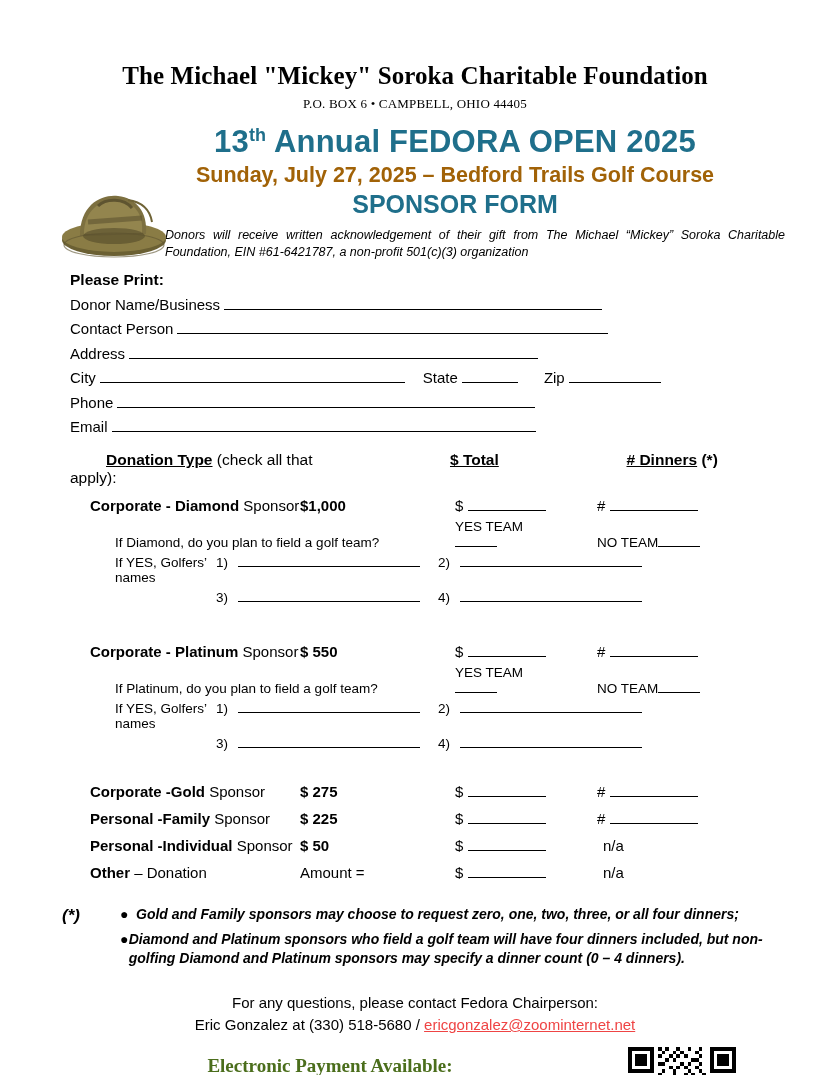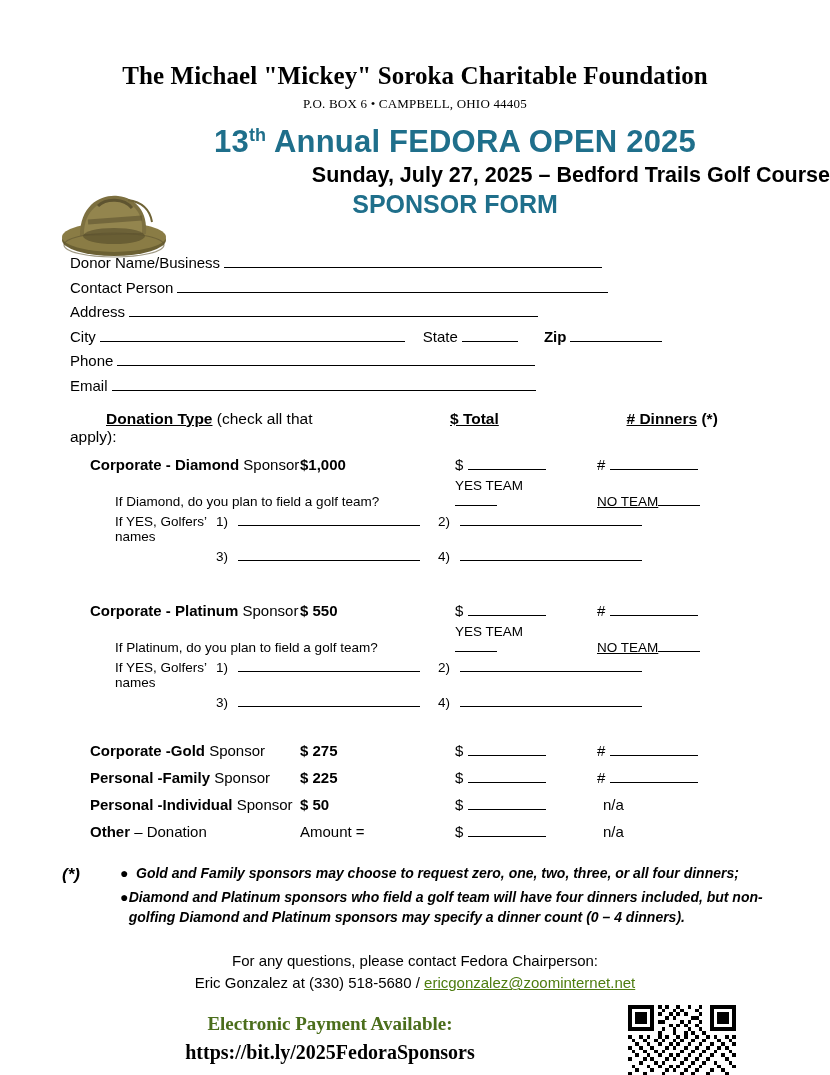--- a/index.html
+++ b/index.html
@@ -56,25 +56,24 @@
     padding-left: 80px;
   }
   .t1 {
     color: #1F6F8B;
     font-weight: bold;
     font-size: 31px;
     letter-spacing: 0.2px;
   }
   .t1 sup { font-size: 18px; }
   .t2 {
-    color: #000000;
+    color: #a16207;
     font-weight: bold;
     font-size: 21.5px;
     margin-top: 3px;
-    text-align: right;
   }
   .t3 {
     color: #1F6F8B;
     font-weight: bold;
     font-size: 25px;
     margin-top: 2px;
   }
   .donor-note {
     margin: 8px 0 0 165px;
     width: 620px;
@@ -151,21 +150,21 @@
     height: 13px;
   }
   .team-row {
     display: flex;
     align-items: flex-end;
     font-size: 13.5px;
     margin-top: 5px;
   }
   .team-q { width: 330px; padding-left: 45px; box-sizing: border-box;}
   .team-yes { width: 165px; padding-left: 55px; box-sizing: border-box;}
-  .team-no { width: 205px; padding-left: 32px; box-sizing: border-box; text-decoration: underline;}
+  .team-no { width: 205px; padding-left: 32px; box-sizing: border-box;}
   .blank-team {
     display: inline-block;
     border-bottom: 1px solid #000;
     width: 42px;
     height: 12px;
   }
   .golfers-row {
     display: flex;
     align-items: baseline;
     font-size: 13.5px;
@@ -211,21 +210,21 @@
     text-align: center;
     margin-top: 20px;
     font-size: 15px;
   }
   .contact-line2 {
     margin-top: 5px;
     font-size: 15px;
   }
   .contact-line2 b { font-weight: normal; }
   .email-link {
-    color: #4d7c0f;
+    color: #ef4444;
     text-decoration: underline;
   }
 
   
   .footer {
     position: relative;
     margin-top: 22px;
     height: 120px;
   }
   .pay-block {
@@ -272,20 +271,21 @@
     <path d="M30 40 L84 36" stroke="#5e5430" stroke-width="5" fill="none" opacity="0.6"></path>
     <path d="M70 18 C84 20, 92 28, 94 40" stroke="#6f6336" stroke-width="2" fill="none"></path>
     <ellipse cx="56" cy="63" rx="50" ry="12" fill="none" stroke="#5e5430" stroke-width="1.2" opacity="0.6"></ellipse>
   </svg>
 
   <div class="title-block">
     <div class="t1"><span>13</span><sup>th</sup><span> Annual FEDORA OPEN 2025</span></div>
     <div class="t2">Sunday, July 27, 2025 – Bedford Trails Golf Course</div>
     <div class="t3">SPONSOR FORM</div>
   </div>
+  <div class="donor-note">Donors will receive written acknowledgement of their gift from The Michael “Mickey” Soroka Charitable Foundation, EIN #61-6421787, a non-profit 501(c)(3) organization</div>
 
   <div class="form">
     <div class="please-print">Please Print:</div>
 
     <div class="frow">
       <span class="flabel">Donor Name/Business</span>
       <span class="fline" style="width:378px;"></span>
     </div>
 
     <div class="frow">
@@ -296,21 +296,21 @@
     <div class="frow">
       <span class="flabel">Address</span>
       <span class="fline" style="width:409px;"></span>
     </div>
 
     <div class="frow">
       <span class="flabel">City</span>
       <span class="fline" style="width:305px;"></span>
       <span class="flabel" style="margin-left:18px;">State</span>
       <span class="fline" style="width:56px;"></span>
-      <span class="flabel" style="margin-left:26px;font-weight:bold;">Zip</span>
+      <span class="flabel" style="margin-left:26px;">Zip</span>
       <span class="fline" style="width:92px;"></span>
     </div>
 
     <div class="frow">
       <span class="flabel">Phone</span>
       <span class="fline" style="width:418px;"></span>
     </div>
 
     <div class="frow">
       <span class="flabel">Email</span>

